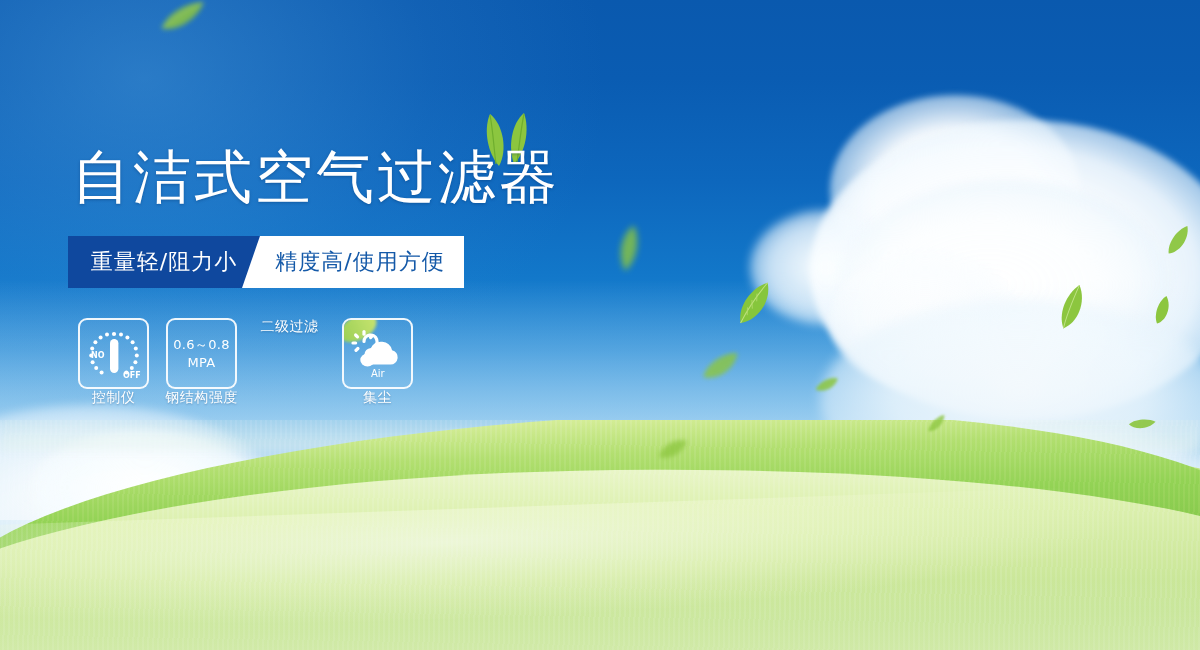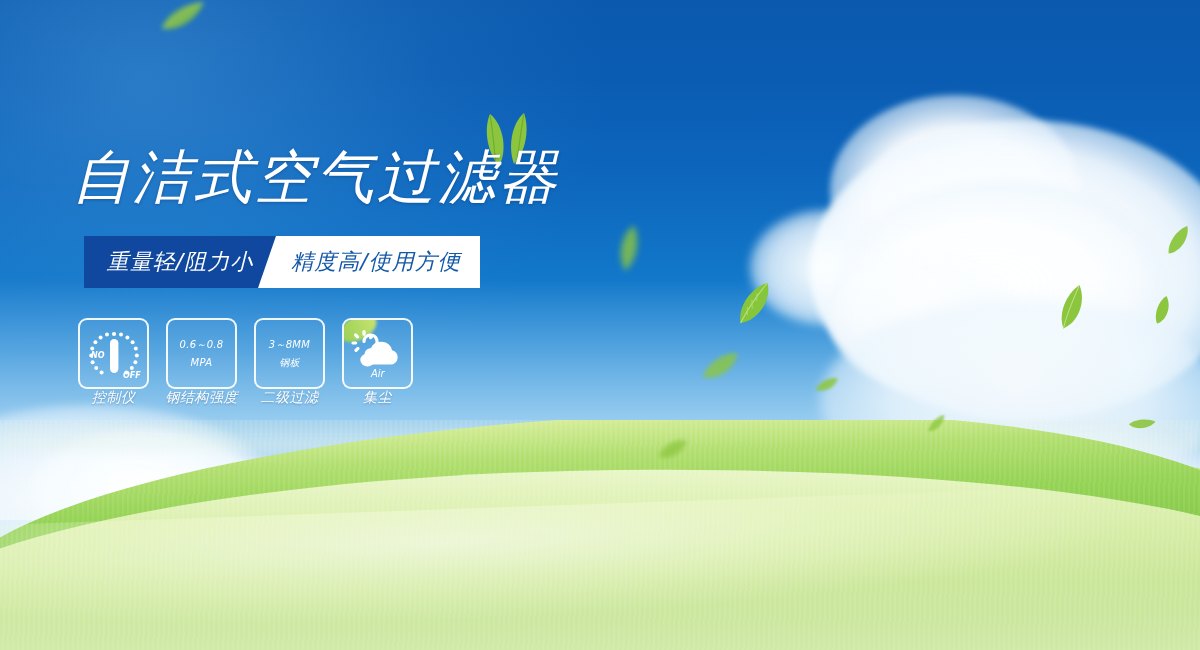--- a/index.html
+++ b/index.html
@@ -13,21 +13,20 @@
     position:relative;width:1200px;height:650px;overflow:hidden;
     background:linear-gradient(180deg,
         #0a59ae 0%,
         #0a5cb2 12%,
         #0d67bd 28%,
         #1277c9 42%,
         #2089d6 54%,
         #3ea0e2 64%,
         #76bde9 72%,
         #a9d4ee 78%);
-    font-style:italic;
   }
 
   
   .sky-haze{
     position:absolute;left:0;right:0;bottom:130px;height:240px;
     background:linear-gradient(180deg,rgba(255,255,255,0) 0%,rgba(226,240,250,.55) 60%,rgba(238,246,252,.85) 100%);
     pointer-events:none;
   }
   .sun-glow{
     position:absolute;left:-160px;top:-200px;width:760px;height:620px;
@@ -138,21 +137,21 @@
     font-size:58px;line-height:62px;letter-spacing:3px;
     color:#ffffff;font-weight:300;
     font-family:"DejaVu Sans","Liberation Sans",sans-serif;
     text-shadow:0 1px 3px rgba(2,40,90,.35);
     white-space:nowrap;
   }
   .sprout{position:absolute;left:470px;top:108px;width:70px;height:60px;}
 
   
   .subbar{
-    position:absolute;left:84px;top:236px;width:396px;height:52px;
+    position:absolute;left:68px;top:236px;width:396px;height:52px;
     display:flex;
   }
   .subbar-left{
     position:relative;
     background:#0f489e;
     width:192px;height:52px;
     display:flex;align-items:center;justify-content:center;
     color:#ffffff;font-size:22px;letter-spacing:1px;font-weight:500;
     font-family:"DejaVu Sans","Liberation Sans",sans-serif;
   }
@@ -178,21 +177,21 @@
   .feat{width:75px;display:flex;flex-direction:column;align-items:center;}
   .feat-box{
     width:71px;height:71px;box-sizing:border-box;
     border:2px solid rgba(255,255,255,.92);
     border-radius:9px;
     display:flex;flex-direction:column;align-items:center;justify-content:center;
     color:#ffffff;text-align:center;
     background:rgba(255,255,255,.045);
   }
   .feat-txt{
-    font-size:10px;line-height:18px;letter-spacing:.3px;
+    font-size:13px;line-height:18px;letter-spacing:.3px;
     font-family:"DejaVu Sans","Liberation Sans",sans-serif;
   }
   .feat-cap{
     color:#ffffff;font-size:14px;letter-spacing:.5px;
     white-space:nowrap;
     font-family:"DejaVu Sans","Liberation Sans",sans-serif;
     text-shadow:0 1px 2px rgba(2,40,90,.3);
   }
 </style>
 </head>
@@ -349,24 +348,20 @@
     <div class="feat">
       <div class="feat-box">
         <div class="feat-txt">0.6～0.8</div>
         <div class="feat-txt">MPA</div>
       </div>
       <div class="feat-cap">钢结构强度</div>
     </div>
 
 
     <div class="feat">
-      <div class="feat-box">
-        <div class="feat-txt">3～8MM</div>
-        <div class="feat-txt cn">钢板</div>
-      </div>
       <div class="feat-cap">二级过滤</div>
     </div>
 
     <div class="feat">
       <div class="feat-box" style="position:relative;overflow:hidden;">
         <div style="position:absolute;left:-6px;top:-4px;width:40px;height:24px;transform:rotate(-28deg);background:linear-gradient(90deg,#9ed24e,#cfe86a);border-radius:50%;filter:blur(1.5px);opacity:.95"></div>
         <svg width="56" height="50" viewBox="0 0 56 50" style="position:relative;z-index:2">
           <g fill="none" stroke="#ffffff" stroke-width="3.2" stroke-linecap="round">
             <path d="M14 12.5a6.5 6.5 0 1 1 9.6 5.7"></path>
             <line x1="14" y1="2.5" x2="14" y2="5.2"></line>

